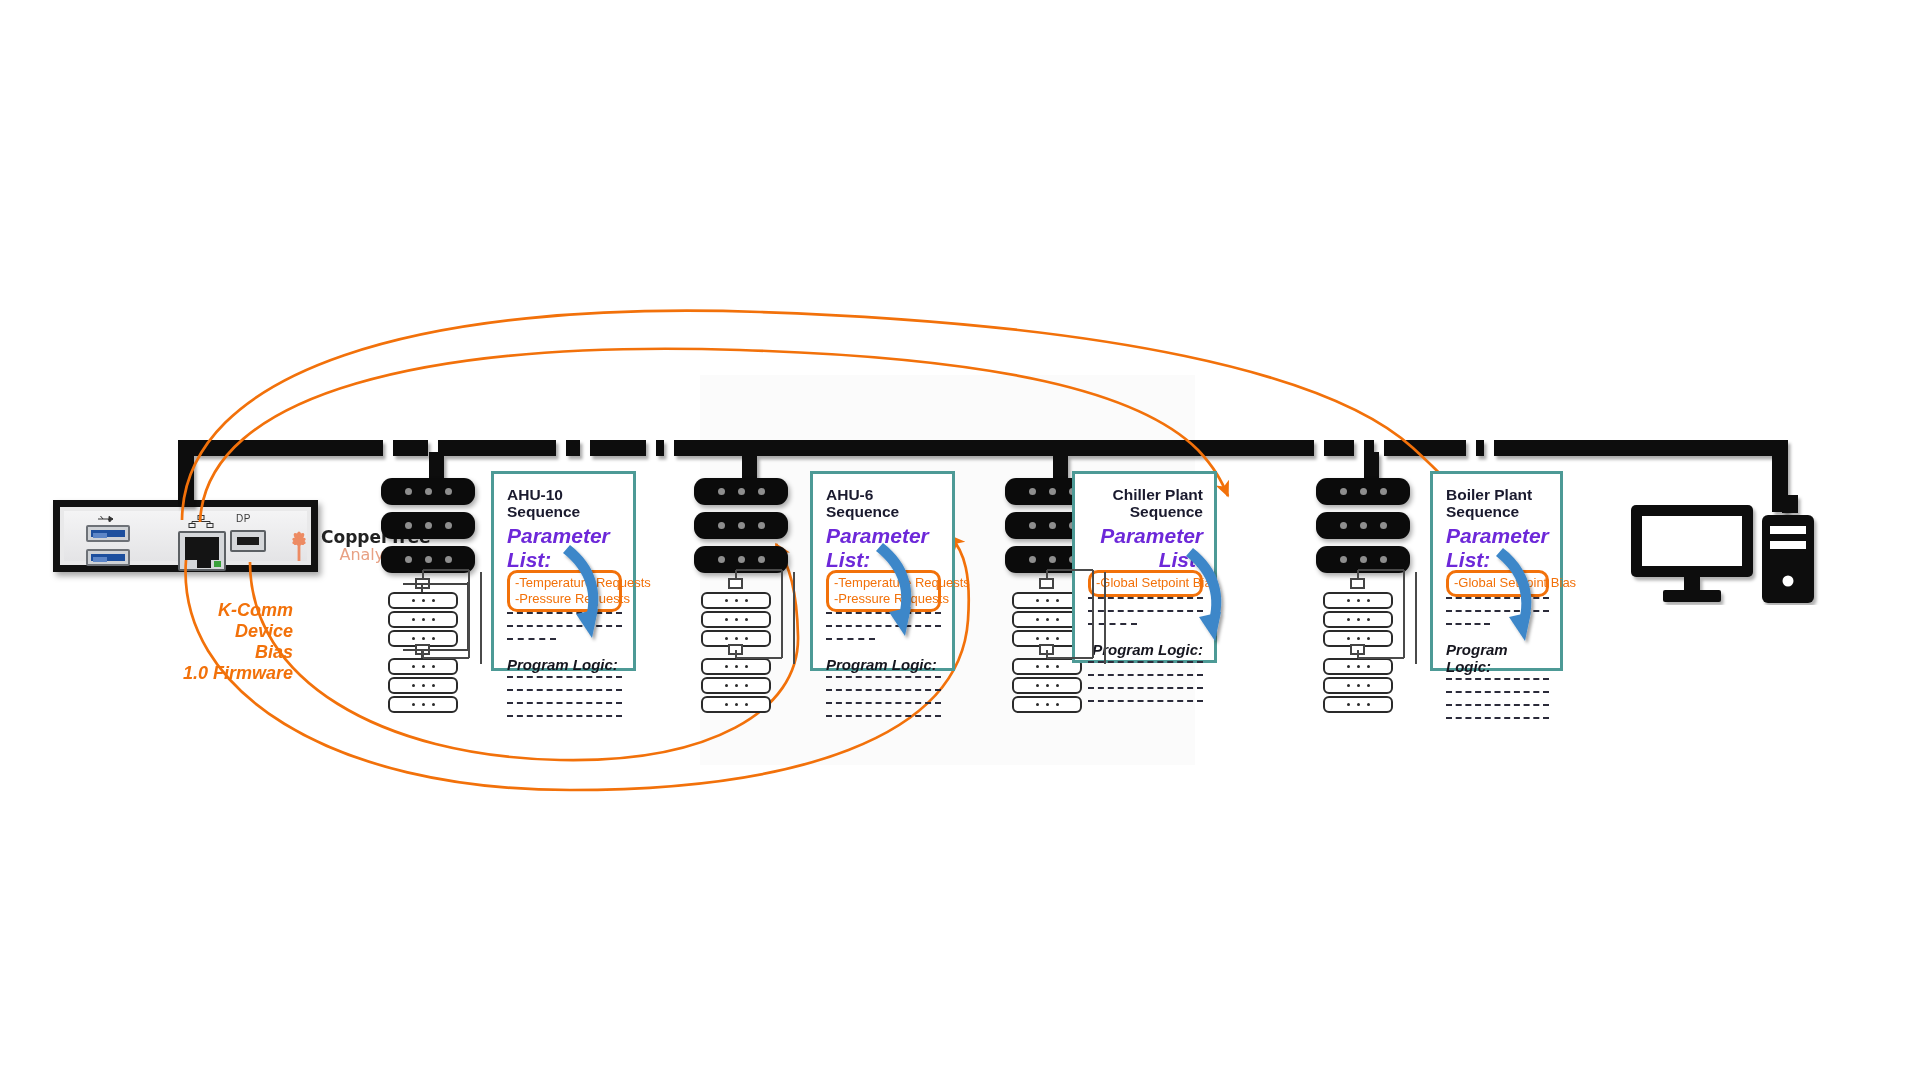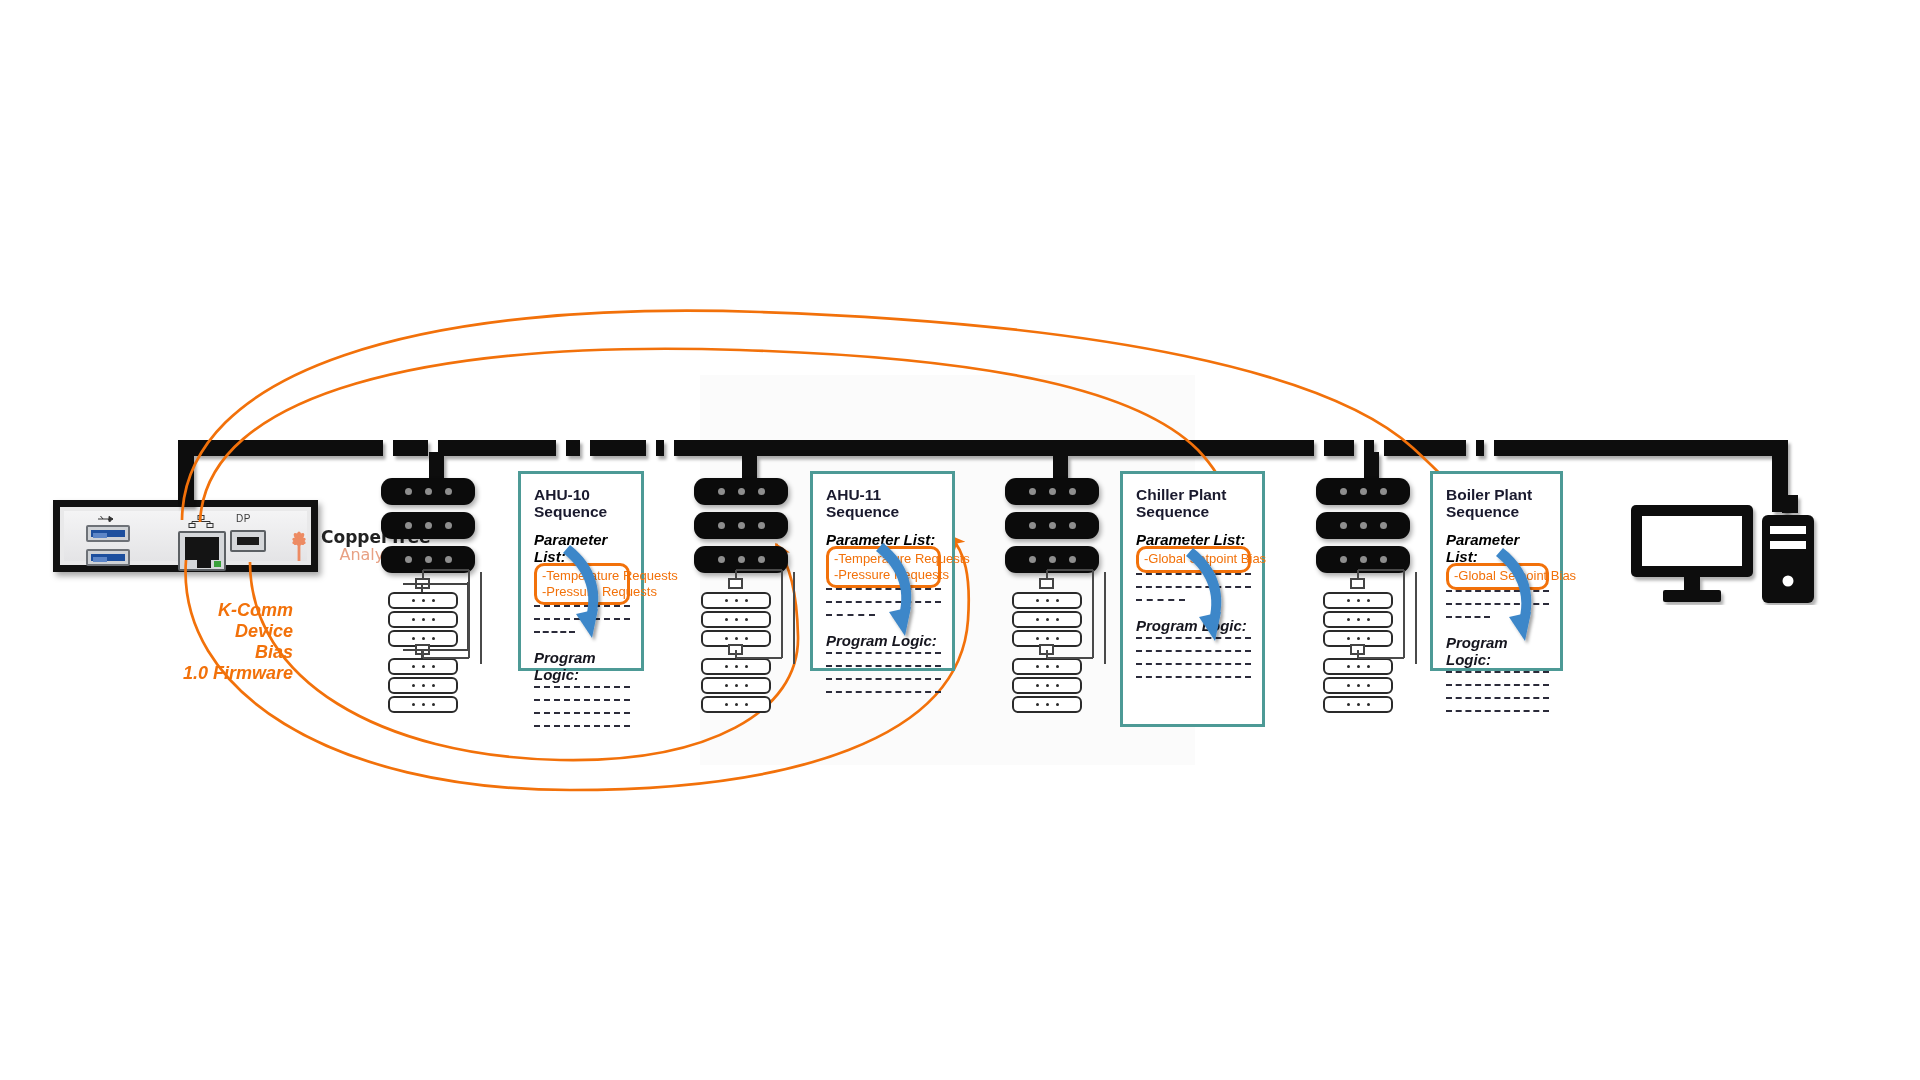--- a/index.html
+++ b/index.html
@@ -47,21 +47,21 @@
 
   .kcomm-caption{position:absolute;text-align:right;color:#F2710A;
                  font-weight:bold;font-style:italic;font-size:18px;line-height:1.16;
                  font-family:"Liberation Sans",sans-serif;}
 
   
   .seqbox{position:absolute;border:3px solid #4d9a96;background:#ffffff;box-sizing:border-box;
           padding:12px 11px 8px 13px;}
   .seq-title{font-weight:bold;font-size:15.5px;color:#1a1a2e;line-height:1.12;
              font-family:"Liberation Sans",sans-serif;}
-  .seq-sub{font-style:italic;font-weight:bold;font-size:15px;color:#000000;margin-top:10px;
+  .seq-sub{font-style:italic;font-weight:bold;font-size:21px;color:#6d28d9;margin-top:3px;
            font-family:"Liberation Sans",sans-serif;}
   .param-callout{border:3px solid #F2710A;border-radius:10px;padding:2px 7px 3px 5px;
                  margin-top:-2px;background:#fff;position:relative;z-index:2;}
   .param-callout .p-item{color:#F2710A;font-size:13px;line-height:1.22;white-space:nowrap;
                          font-family:"Liberation Sans",sans-serif;}
   .dash{height:13px;}
   .dash i{display:block;border-top:2px dashed #2b2b3a;}
   .d-full i{width:100%}
   .d-short i{width:43%}
   .seq-logic{font-style:italic;font-weight:bold;font-size:15px;color:#16161f;margin:5px 0 3px;
@@ -246,21 +246,21 @@
           <b></b>
           <b></b>
         </div>
       <div class="subdev">
           <b></b>
           <b></b>
           <b></b>
         </div>
     </div>
 
-    <div class="seqbox" style="left:518px;top:471px;width:126px;height:200px;pointer-events:auto;">
+    <div class="seqbox" style="left:491px;top:471px;width:145px;height:200px;pointer-events:auto;">
       <div class="seq-title">AHU-10 Sequence</div>
       <div class="seq-sub">Parameter List:</div>
       <div class="param-callout">
         <div class="p-item">-Temperature Requests</div>
         <div class="p-item">-Pressure Requests</div>
       </div>
       <div class="dash d-full">
           <i></i>
         </div>
       <div class="dash d-full">
@@ -332,21 +332,21 @@
           <b></b>
         </div>
       <div class="subdev">
           <b></b>
           <b></b>
           <b></b>
         </div>
     </div>
 
     <div class="seqbox" style="left:810px;top:471px;width:145px;height:200px;pointer-events:auto;">
-      <div class="seq-title">AHU-11 Sequence</div>
+      <div class="seq-title">AHU-6 Sequence</div>
       <div class="seq-sub">Parameter List:</div>
       <div class="param-callout">
         <div class="p-item">-Temperature Requests</div>
         <div class="p-item">-Pressure Requests</div>
       </div>
       <div class="dash d-full">
           <i></i>
         </div>
       <div class="dash d-full">
           <i></i>
@@ -416,21 +416,21 @@
           <b></b>
           <b></b>
         </div>
       <div class="subdev">
           <b></b>
           <b></b>
           <b></b>
         </div>
     </div>
 
-    <div class="seqbox" style="left:1120px;top:471px;width:145px;height:256px;pointer-events:auto;">
+    <div class="seqbox" style="left:1072px;top:471px;width:145px;height:192px;pointer-events:auto;text-align:right;">
       <div class="seq-title">Chiller Plant</div>
       <div class="seq-title">Sequence</div>
       <div class="seq-sub">Parameter List:</div>
       <div class="param-callout">
         <div class="p-item">-Global Setpoint Bias</div>
       </div>
       <div class="dash d-full">
           <i></i>
         </div>
       <div class="dash d-full">

